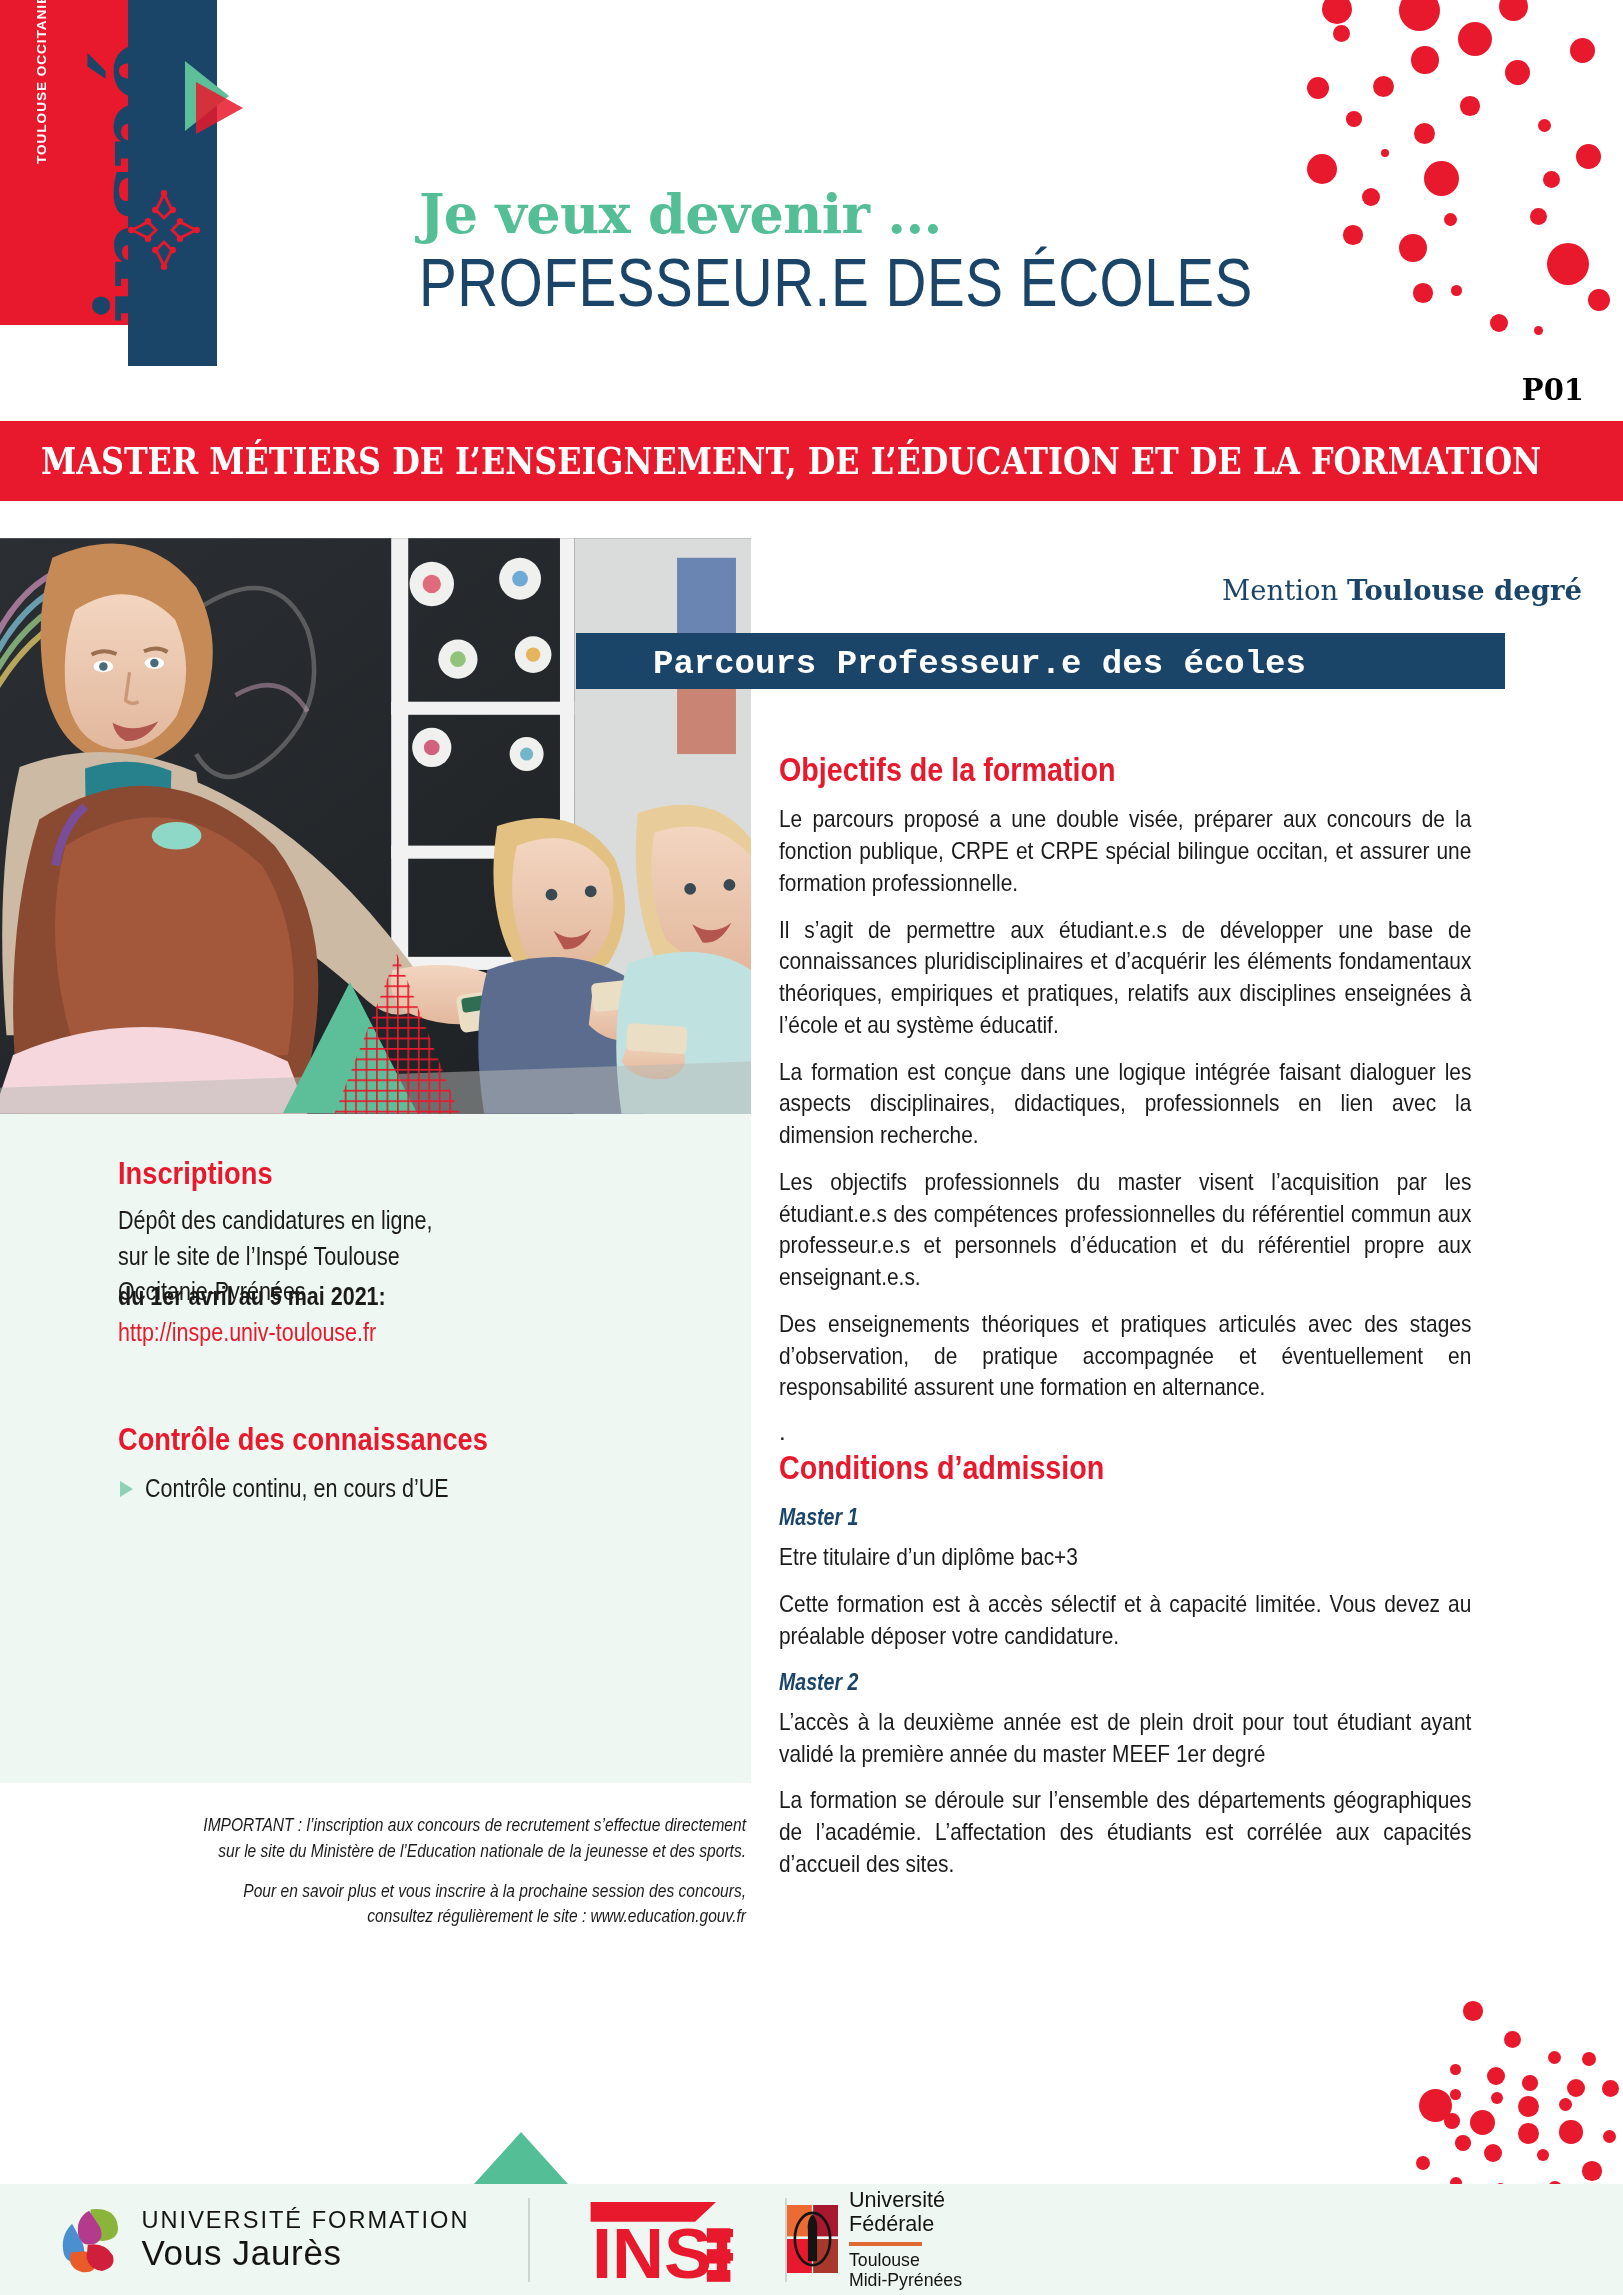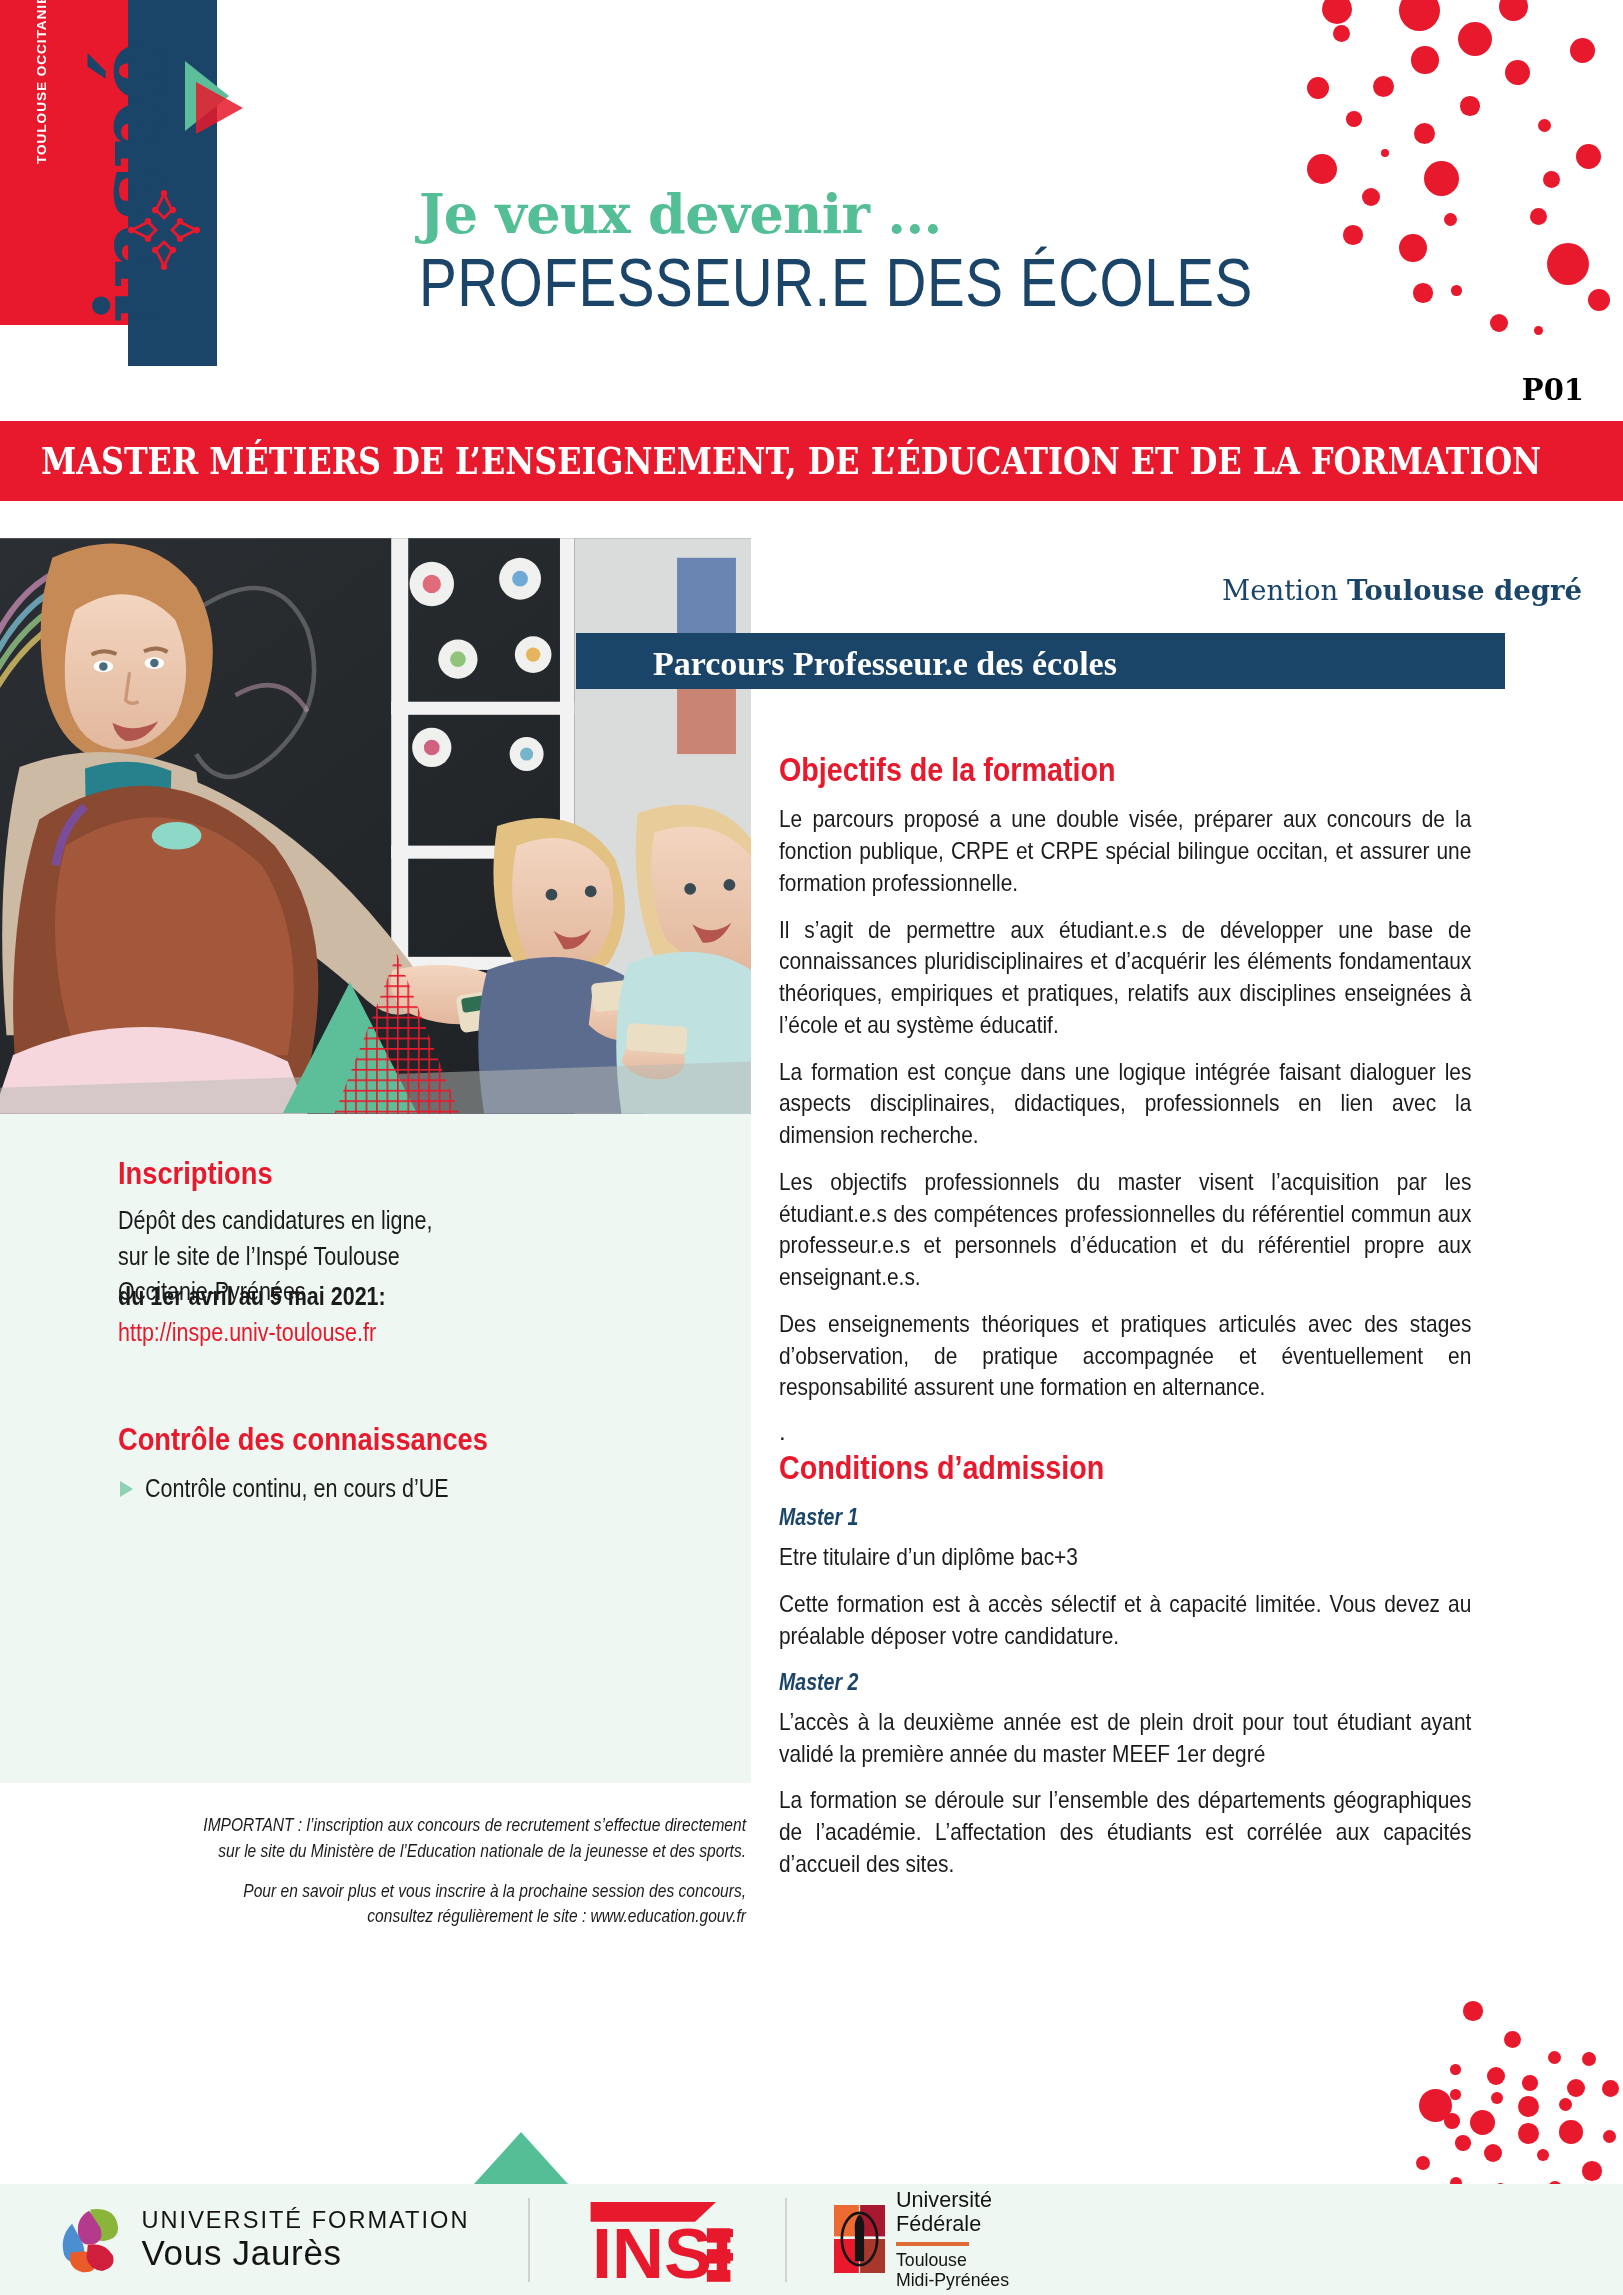--- a/index.html
+++ b/index.html
@@ -101,21 +101,21 @@
     font-family: "DejaVu Serif", serif;
     font-size: 27.5px; color: #1a4568; white-space: nowrap;
   }
   .mention b { font-weight: bold; }
   .parcours {
     position: absolute; left: 576px; top: 633px;
     width: 929px; height: 56px; background: #1a4568;
   }
   .parcours span {
     position: absolute; left: 77px; top: 11.8px;
-    font-family: Liberation Serif, serif; font-weight: bold;
+    font-family: Liberation Mono, monospace; font-weight: bold;
     font-size: 34px; color: #fff; white-space: nowrap;
   }
 
   
   .leftpanel {
     position: absolute; left: 0; top: 1114px; width: 751px; height: 669px;
     background: #eff7f2;
   }
   .l-h {
     font-family: "Liberation Sans Narrow", "Liberation Sans", sans-serif;
@@ -503,21 +503,21 @@
         <polygon points="4,6 196,6 164,36 4,36" fill="#e8192c"></polygon>
         <text x="6" y="122" font-family="Liberation Sans, sans-serif" font-weight="bold" font-size="108" fill="#e8192c" transform="scale(1.02,1)">INSP</text>
         <rect x="182" y="46" width="36" height="22" fill="#e8192c"></rect>
         <rect x="182" y="78" width="36" height="22" fill="#e8192c"></rect>
         <rect x="182" y="110" width="36" height="18" fill="#e8192c"></rect>
       </svg>
     </div>
 
     <div class="sep" style="margin-left:52px"></div>
 
-    <div style="display:flex;align-items:center;gap:10.5px;margin-left:47px">
+    <div style="display:flex;align-items:center;gap:10.5px;">
       <svg width="51" height="68" viewBox="0 0 78 104">
         <rect x="0" y="0" width="38" height="48" fill="#ee6a33"></rect>
         <rect x="40" y="0" width="38" height="48" fill="#a8182e"></rect>
         <rect x="0" y="52" width="38" height="52" fill="#e8192c"></rect>
         <rect x="40" y="52" width="38" height="52" fill="#a8382c"></rect>
         <ellipse cx="39" cy="52" rx="27" ry="40" fill="none" stroke="#141414" stroke-width="4"></ellipse>
         <path d="M39 14 Q48 22 46 40 L46 86 L32 86 L32 40 Q30 22 39 14Z" fill="#141414"></path>
       </svg>
       <div class="uf-text">
         <div class="uf-l">Université</div>

